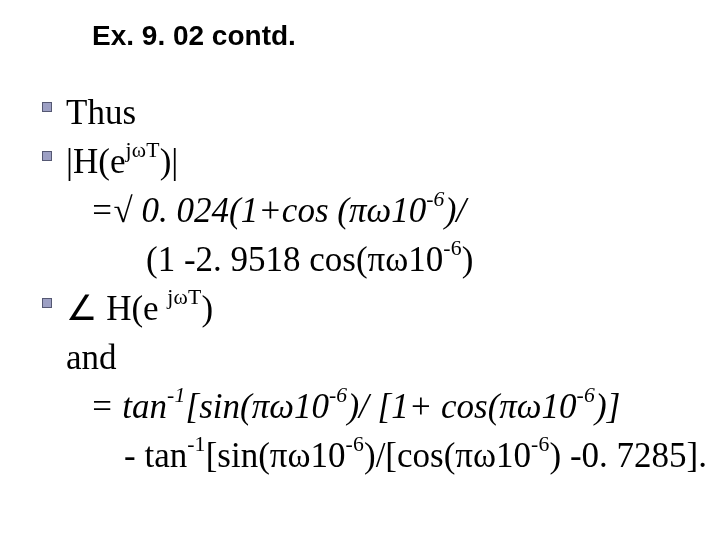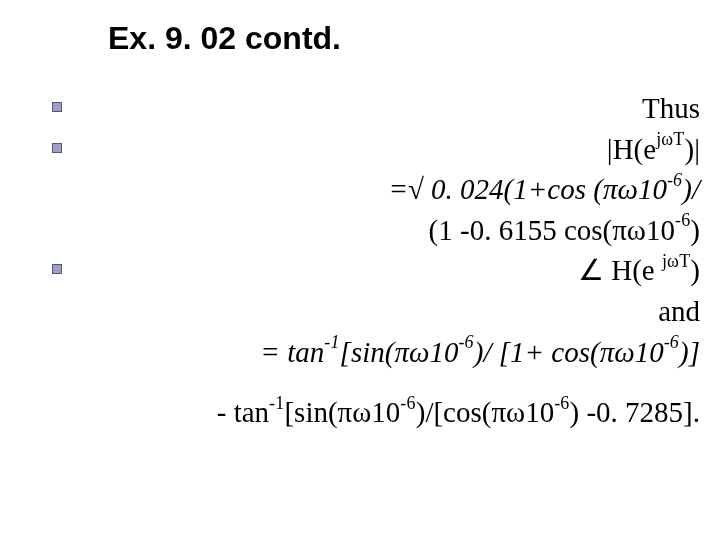--- a/index.html
+++ b/index.html
@@ -14,34 +14,33 @@
   }
   .slide {
     position: relative;
     width: 720px;
     height: 540px;
     box-sizing: border-box;
   }
   .title {
     position: absolute;
     top: 20px;
-    left: 108px;
+    left: 92px;
     font-weight: bold;
-    font-size: 32px;
+    font-size: 28px;
     font-family: Verdana, Arial, sans-serif;
   }
   .body {
     position: absolute;
     top: 88px;
-    left: 36px;
+    left: 26px;
     right: 20px;
-    font-size: 29px;
+    font-size: 35px;
     line-height: 1.40;
     font-family: "Times New Roman", serif;
-    text-align: right;
   }
   .line {
     display: block;
     white-space: nowrap;
     position: relative;
   }
   .bullet-line {
     padding-left: 40px;
   }
   .bullet-line .bullet-box {
@@ -51,21 +50,21 @@
     width: 10px;
     height: 10px;
     background: #9da0c4;
     border: 1px solid #555873;
     box-sizing: border-box;
   }
   .indent-line { padding-left: 64px; font-style: italic; }
   .indent-line2 { padding-left: 120px; }
   .indent-and  { padding-left: 40px; }
   .indent-eq   { padding-left: 64px; font-style: italic; }
-  .indent-minus{ padding-left: 98px; margin-top: 20px; }
+  .indent-minus{ padding-left: 98px; }
   .sup { font-size: 0.62em; position: relative; top: -0.75em; letter-spacing: 0.2px; }
 </style>
 </head>
 <body>
 <div class="slide">
 
   <div class="title">Ex. 9. 02 contd.</div>
 
   <div class="body">
 
@@ -77,21 +76,21 @@
     <span class="line bullet-line">
       <span class="bullet-box"></span>
       <span>|H(e</span><span class="sup">jωT</span><span>)|</span>
     </span>
 
     <span class="line indent-line">
       <span>=√ 0. 024(1+cos (πω10</span><span class="sup">-6</span><span>)/</span>
     </span>
 
     <span class="line indent-line2">
-      <span>(1 -0. 6155 cos(πω10</span><span class="sup">-6</span><span>)</span>
+      <span>(1 -2. 9518 cos(πω10</span><span class="sup">-6</span><span>)</span>
     </span>
 
     <span class="line bullet-line">
       <span class="bullet-box"></span>
       <span>∠ H(e </span><span class="sup">jωT</span><span>)</span>
     </span>
 
     <span class="line indent-and">
       <span>and</span>
     </span>

